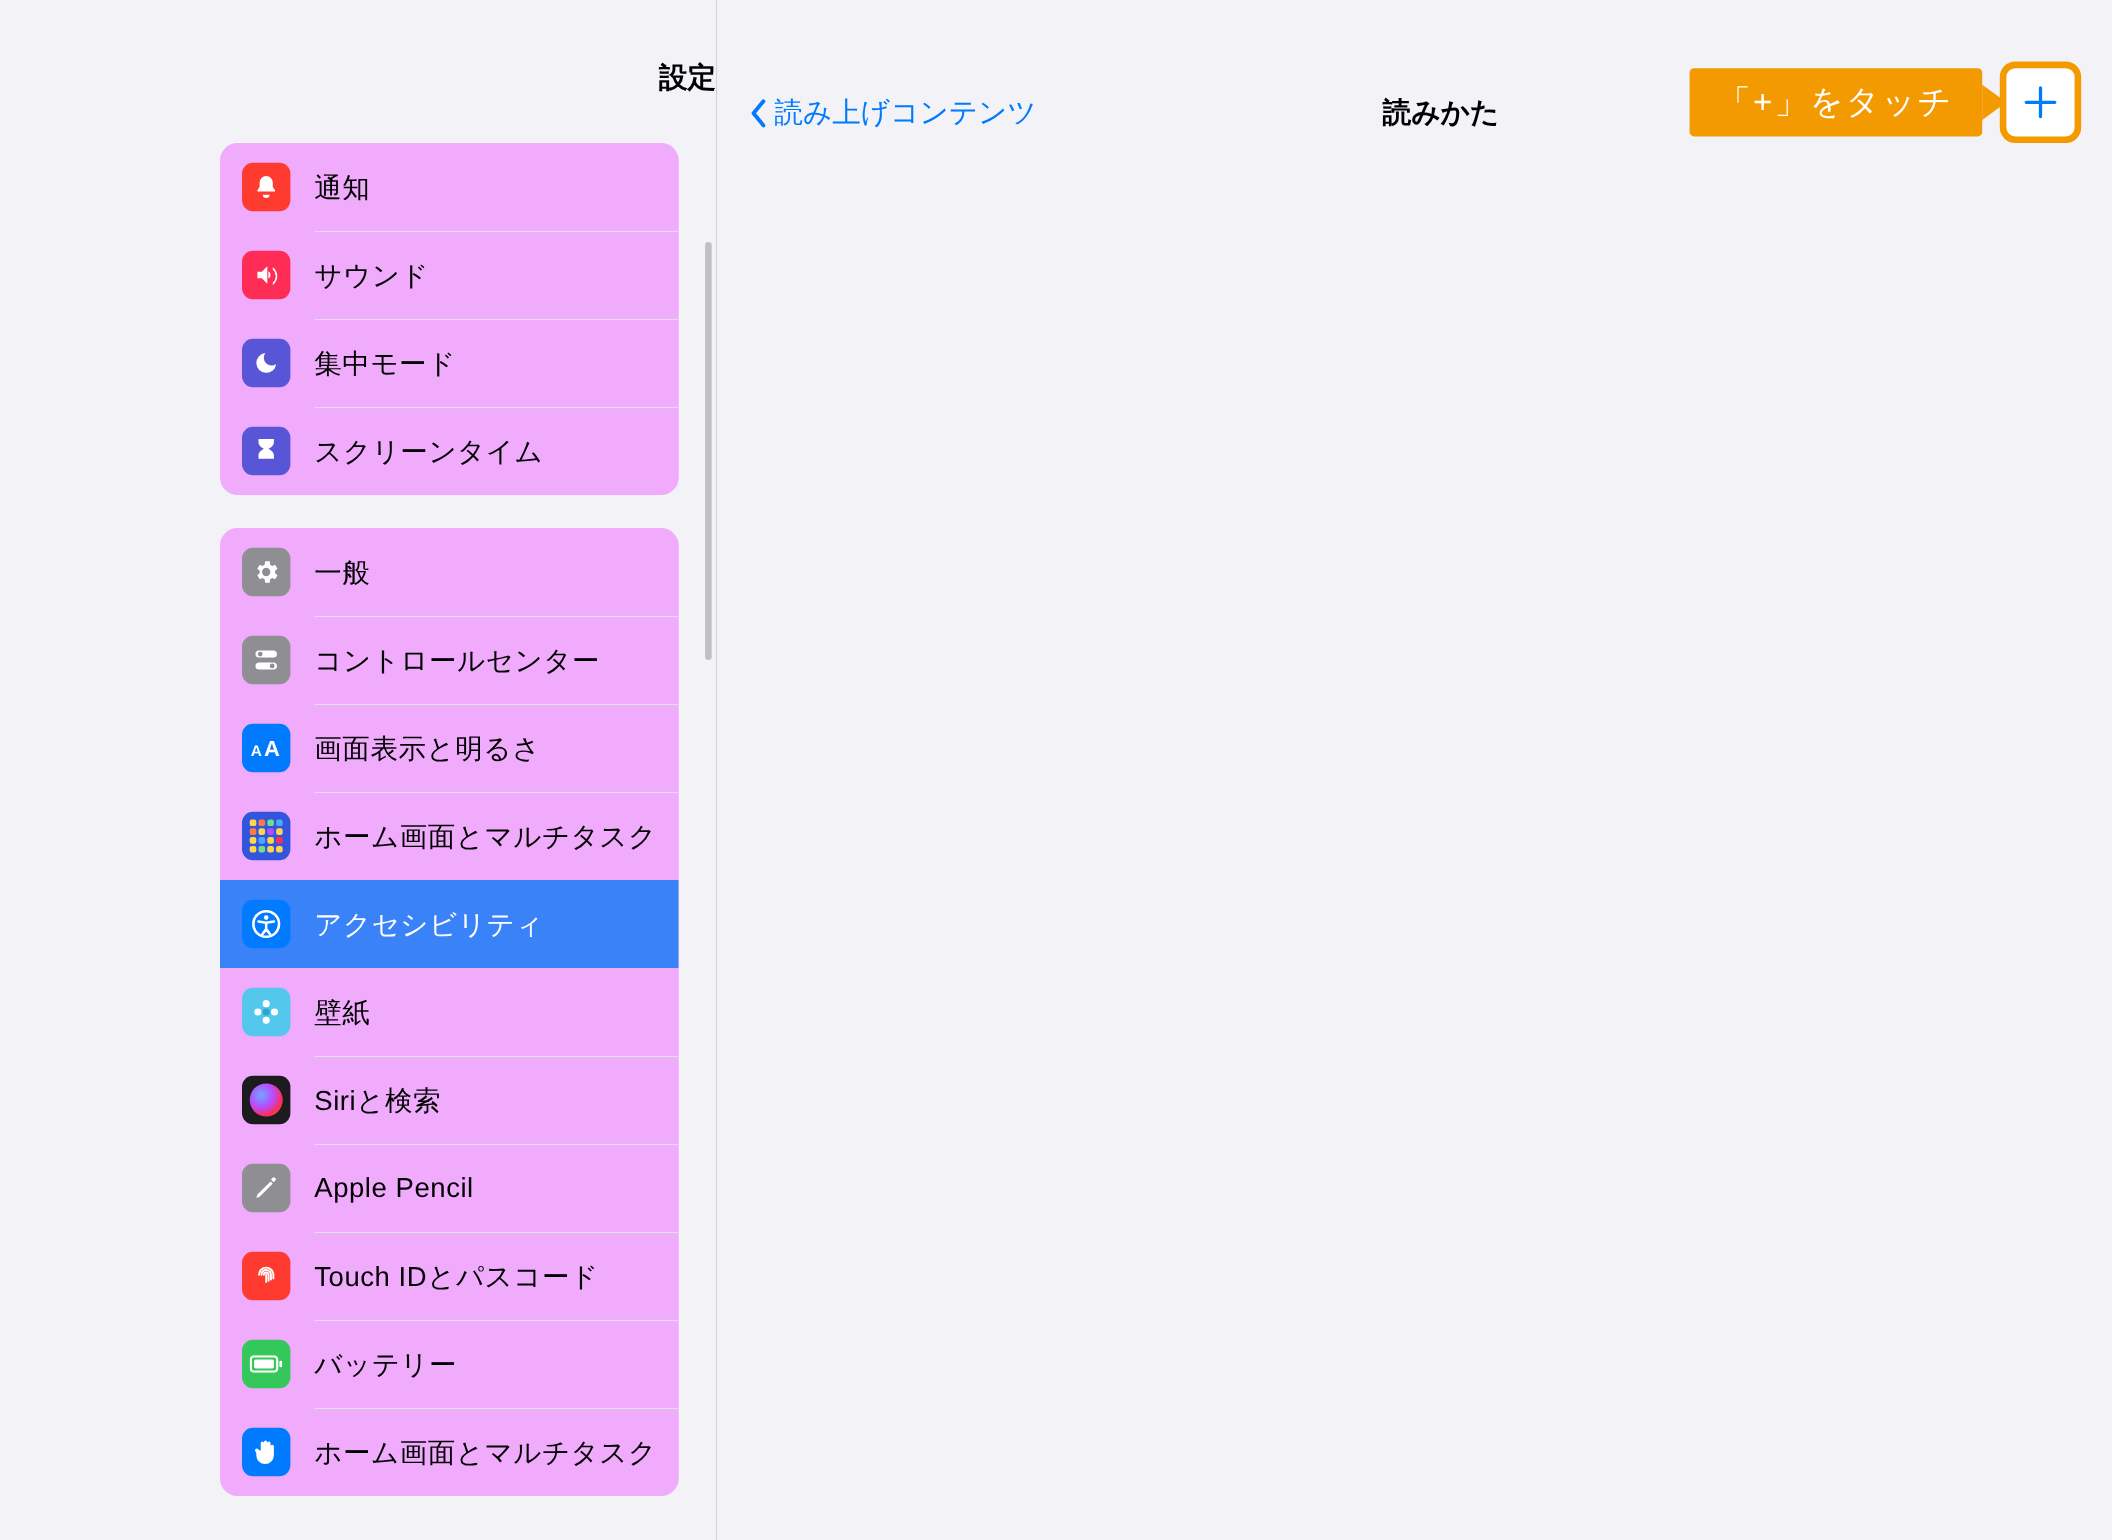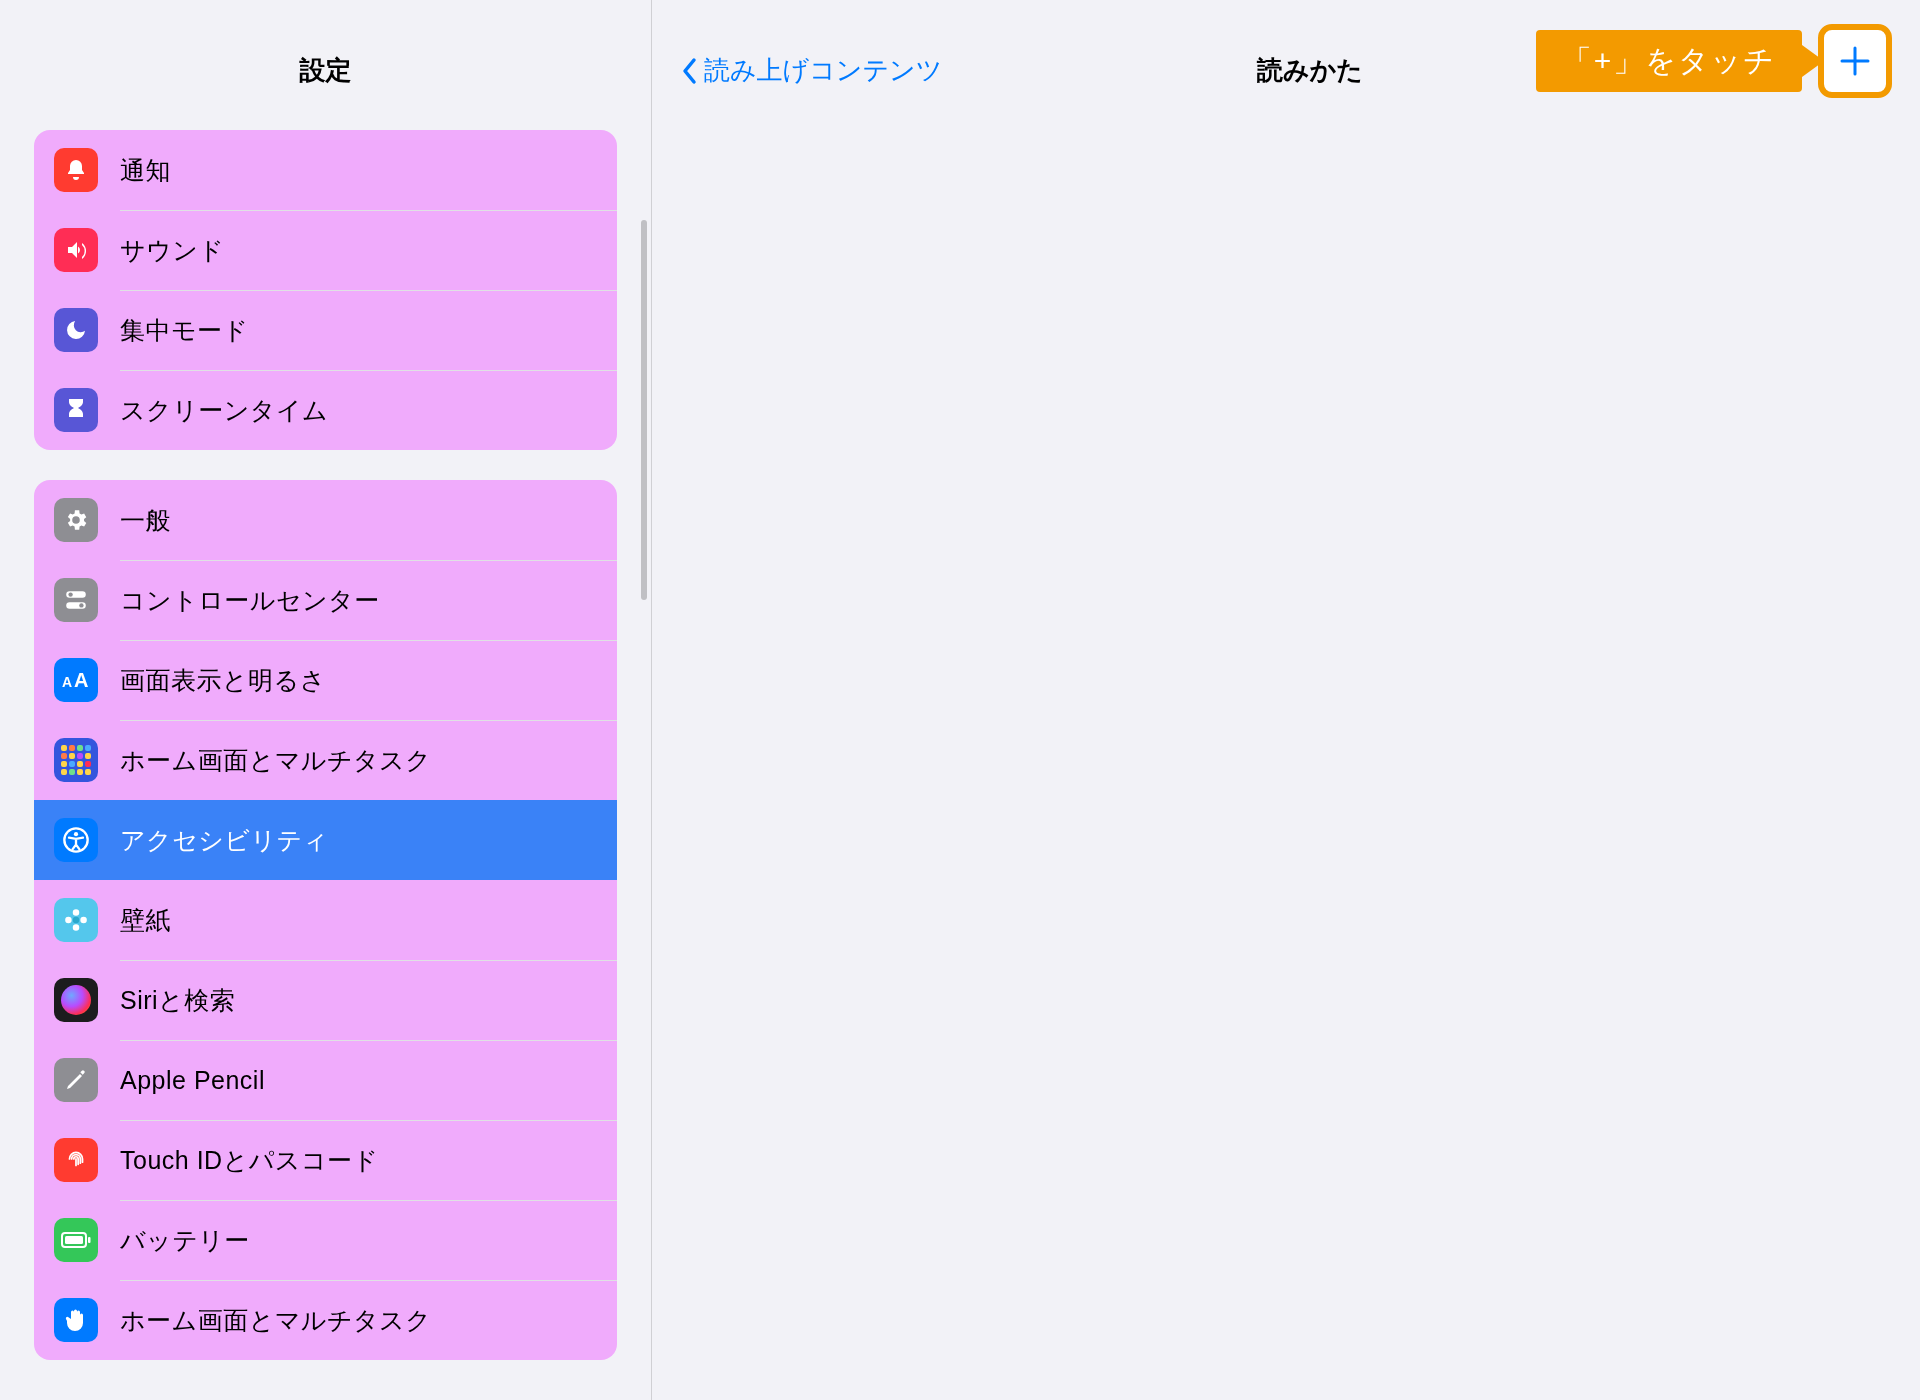--- a/index.html
+++ b/index.html
@@ -19,20 +19,21 @@
   }
   
   .sidebar {
     width: 652px;
     height: 100%;
     background: #f2f2f7;
     border-right: 1px solid #d0d0d4;
     display: flex;
     flex-direction: column;
     position: relative;
+    align-items: flex-end;
   }
   .sidebar-header {
     height: 110px;
     display: flex;
     align-items: flex-end;
     justify-content: center;
     padding-bottom: 22px;
     font-size: 26px;
     font-weight: 600;
   }
@@ -142,20 +143,21 @@
     flex: 1;
     background: #f2f2f7;
     position: relative;
   }
   .detail-header {
     height: 110px;
     display: flex;
     align-items: flex-end;
     padding: 0 28px 22px 28px;
     position: relative;
+    margin-top: 32px;
   }
   .back-btn {
     display: flex;
     align-items: center;
     color: #007aff;
     font-size: 26px;
     cursor: pointer;
     gap: 4px;
   }
   .back-chevron svg { display: block; }

